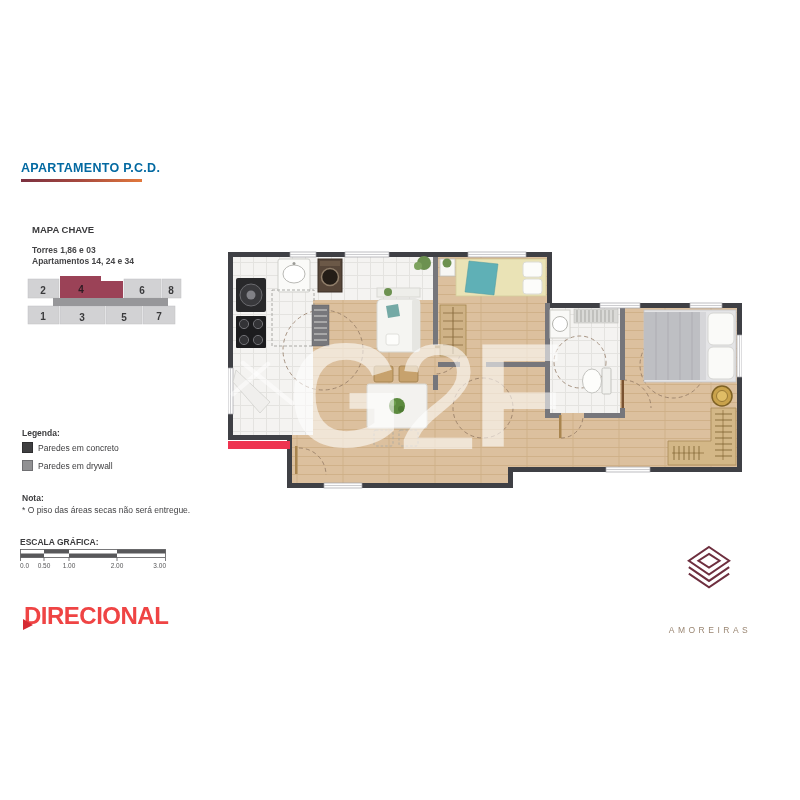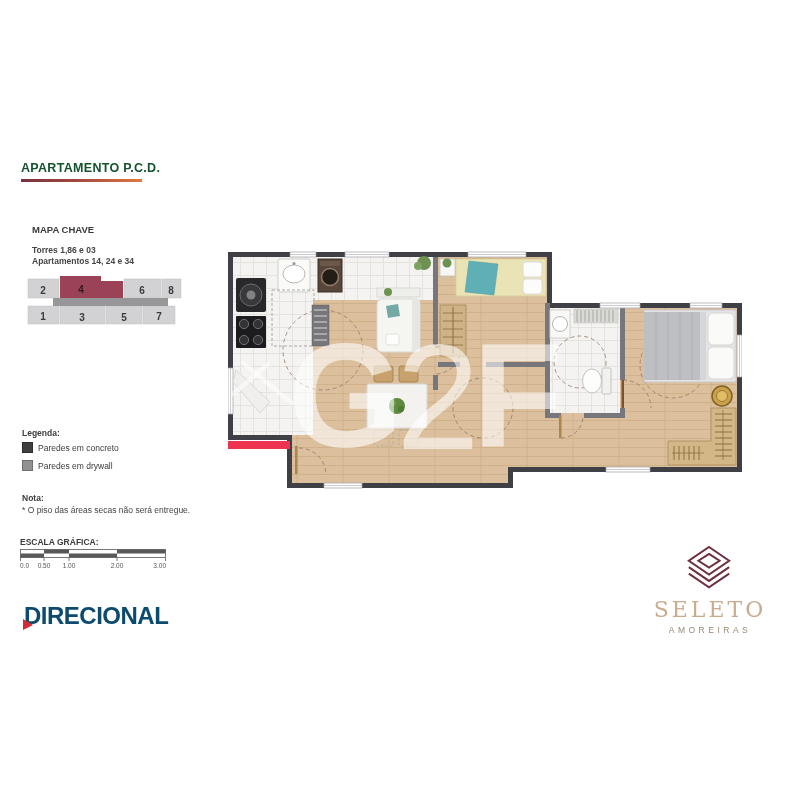--- a/index.html
+++ b/index.html
@@ -1,42 +1,42 @@
 <!DOCTYPE html>
 <html><head>
 <meta charset="utf-8">
 <style>
   html,body{margin:0;padding:0;background:#fff;}
   #page{position:relative;width:800px;height:800px;background:#ffffff;overflow:hidden;
         font-family:"Liberation Sans",sans-serif;color:#3b3b3d;}
   .abs{position:absolute;}
 
   
-  .title{left:21px;top:161px;font-size:12.5px;font-weight:800;letter-spacing:.3px;color:#14532d;}
+  .title{left:21px;top:161px;font-size:12.5px;font-weight:800;letter-spacing:.3px;color:#0369a1;}
   .title-underline{left:21px;top:179px;width:121px;height:3px;
         background:linear-gradient(90deg,#7b3040,#a84a3f,#e2793c);}
   .mapa-heading{left:32px;top:224px;font-size:9.5px;font-weight:800;color:#3a3a3c;}
   .towers{left:32px;top:245px;font-size:8.5px;font-weight:700;color:#454547;}
   .apts{left:32px;top:256px;font-size:8.5px;font-weight:700;color:#454547;}
 
   .legend-heading{left:22px;top:428px;font-size:8.5px;font-weight:700;}
   .legend-item{left:22px;font-size:8.5px;display:flex;align-items:center;gap:5px;}
   .li1{top:442px;} .li2{top:460px;}
   .swatch{width:9px;height:9px;display:inline-block;border:1px solid #2e2e30;}
   .sw-concrete{background:#3f3f41;}
   .sw-drywall{background:#919193;border-color:#6f6f72;}
 
   .nota-heading{left:22px;top:493px;font-size:8.5px;font-weight:800;}
   .nota-text{left:22px;top:505px;font-size:8.5px;color:#434345;}
 
   .escala-heading{left:20px;top:537px;font-size:8.5px;font-weight:700;}
 
   
   .direcional{left:24px;top:602px;font-size:24px;font-weight:800;letter-spacing:-.5px;
-      color:#0c4a6e;font-stretch:condensed;}
+      color:#ef4444;font-stretch:condensed;}
   .d-accent{left:23px;top:619px;width:10px;height:11px;background:#d62b33;
       clip-path:polygon(0 0,100% 55%,0 100%);}
 
   
   .seleto-name{left:640px;top:597px;width:140px;text-align:center;font-size:22px;
       font-weight:400;letter-spacing:3px;color:#c9ac8e;font-family:"DejaVu Serif",serif;}
   .seleto-sub{left:640px;top:625px;width:140px;text-align:center;font-size:8.5px;
       letter-spacing:3.5px;color:#9a8672;}
 
   
@@ -119,21 +119,20 @@
   <div class="abs d-accent"></div>
 
   <svg class="abs" style="left:687px;top:544px;" width="44" height="50" viewBox="0 0 48 52">
     <g fill="none" stroke="#6e2f3f" stroke-width="2.2" stroke-linejoin="miter">
       <polygon points="24,2 46,17 24,32 2,17"></polygon>
       <polygon points="24,9.5 35.5,17 24,24.5 12.5,17"></polygon>
       <polyline points="2,24 24,39 46,24"></polyline>
       <polyline points="2,31 24,46 46,31"></polyline>
     </g>
   </svg>
-  <div class="abs seleto-name">SELETO</div>
   <div class="abs seleto-sub">AMOREIRAS</div>
 
   <svg class="abs" style="left:228px;top:250px;" width="514" height="240" viewBox="0 0 514 240">
     <defs>
       <pattern id="tile" width="13" height="13" patternUnits="userSpaceOnUse">
         <rect width="13" height="13" fill="#f4f3f1"></rect>
         <path d="M12.5 0 V13 M0 12.5 H13" stroke="#e4e3e0" stroke-width="1" fill="none"></path>
       </pattern>
       <pattern id="wood" width="46" height="9" patternUnits="userSpaceOnUse">
         <rect width="46" height="9" fill="#dcc09e"></rect>

